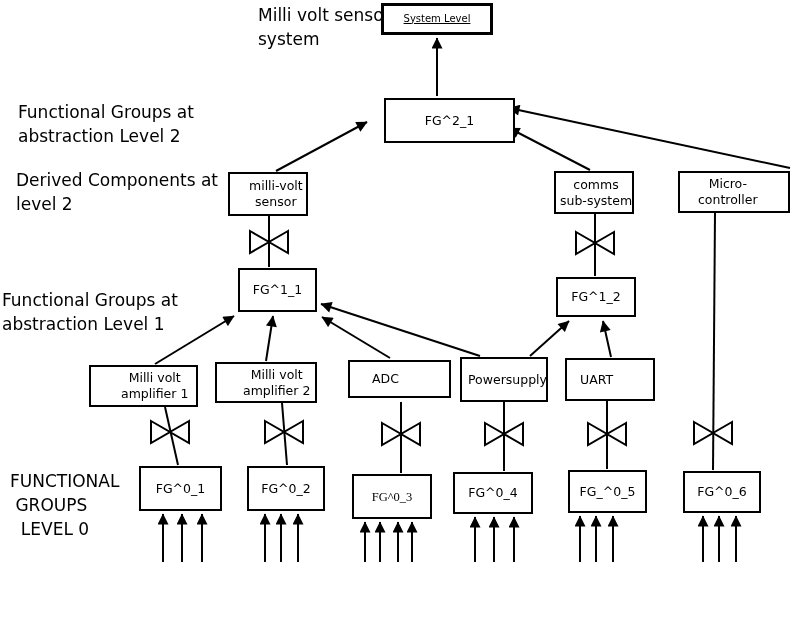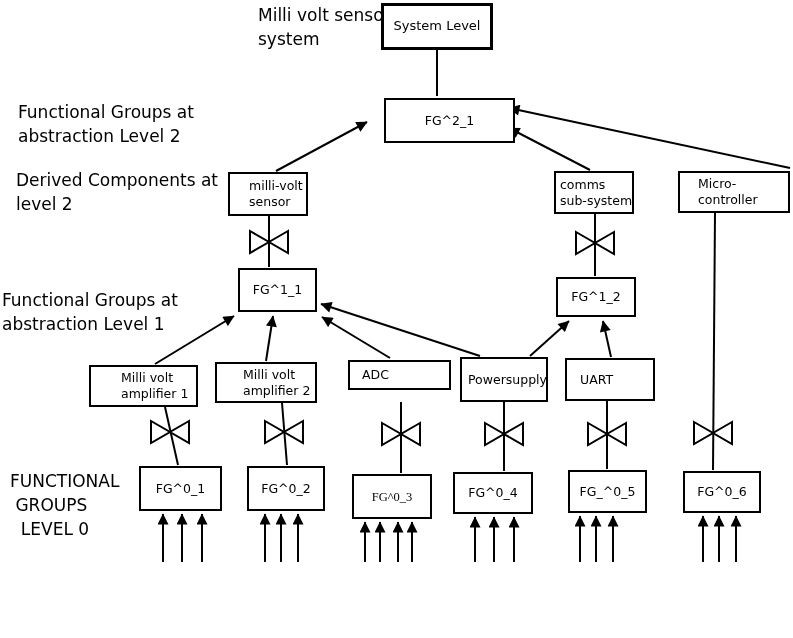--- a/index.html
+++ b/index.html
@@ -2,21 +2,21 @@
 <html><head>
 <meta charset="utf-8">
 <style>
   html,body{margin:0;padding:0;background:#fff;}
   #canvas{position:relative;width:793px;height:638px;background:#ffffff;
           font-family:"DejaVu Sans",sans-serif;color:#000;overflow:hidden;}
   #wires{position:absolute;left:0;top:0;width:793px;height:638px;}
   .node{position:absolute;box-sizing:border-box;border:2px solid #000;background:#fff;
         display:flex;align-items:center;justify-content:center;text-align:center;
         font-size:12.5px;line-height:1.28;white-space:pre;}
-  .node.left{justify-content:flex-start;text-align:left;}
+  .node.left{justify-content:flex-start;text-align:center;}
   .slabel{position:absolute;font-size:17px;line-height:1.4;white-space:pre;}
 </style>
 </head>
 <body>
 
 <div id="canvas">
 
   <svg id="wires" viewBox="0 0 793 638" xmlns="http://www.w3.org/2000/svg">
     <defs>
       <marker id="ah" viewBox="0 0 10 10" refX="9.5" refY="5" markerWidth="13" markerHeight="11" orient="auto" markerUnits="userSpaceOnUse">
@@ -96,21 +96,21 @@
   <div class="slabel" style="left:18px;top:101px;">Functional Groups at
 abstraction Level 2</div>
   <div class="slabel" style="left:16px;top:169px;">Derived Components at
 level 2</div>
   <div class="slabel" style="left:2px;top:289px;">Functional Groups at
 abstraction Level 1</div>
   <div class="slabel" style="left:10px;top:470px;">FUNCTIONAL
  GROUPS
   LEVEL 0</div>
 
-  <div class="node" style="left:381px;top:3px;width:112px;height:47px;border-width:3px;font-size:13px;">System Level</div>
+  <div class="node" style="left:381px;top:3px;width:112px;height:32px;border-width:3px;font-size:10px;text-decoration:underline;">System Level</div>
 
   <div class="node" style="left:372px;top:98px;width:131px;height:45px;margin-left:12px;">FG^2_1</div>
 
   <div class="node left" style="left:228px;top:172px;width:80px;height:44px;padding-left:19px;">milli-volt
 sensor</div>
 
   <div class="node left" style="left:554px;top:171px;width:80px;height:43px;padding-left:4px;">comms
 sub-system</div>
 
   <div class="node left" style="left:678px;top:171px;width:112px;height:42px;padding-left:18px;">Micro-
@@ -119,21 +119,21 @@
   <div class="node" style="left:238px;top:268px;width:79px;height:44px;">FG^1_1</div>
 
   <div class="node" style="left:556px;top:277px;width:80px;height:40px;">FG^1_2</div>
 
   <div class="node left" style="left:89px;top:365px;width:109px;height:42px;padding-left:30px;">Milli volt
 amplifier 1</div>
 
   <div class="node left" style="left:215px;top:362px;width:102px;height:41px;padding-left:26px;">Milli volt
 amplifier 2</div>
 
-  <div class="node left" style="left:348px;top:360px;width:103px;height:30px;padding-left:12px;">ADC</div>
+  <div class="node left" style="left:348px;top:360px;width:103px;height:38px;padding-left:22px;">ADC</div>
 
   <div class="node left" style="left:460px;top:357px;width:88px;height:45px;padding-left:6px;">Powersupply</div>
 
   <div class="node left" style="left:565px;top:358px;width:90px;height:43px;padding-left:13px;">UART</div>
 
   <div class="node" style="left:139px;top:466px;width:83px;height:45px;">FG^0_1</div>
   <div class="node" style="left:247px;top:466px;width:78px;height:45px;">FG^0_2</div>
   <div class="node" style="left:352px;top:474px;width:80px;height:45px;font-family:Liberation Serif, serif;">FG^0_3</div>
   <div class="node" style="left:453px;top:472px;width:80px;height:42px;">FG^0_4</div>
   <div class="node" style="left:568px;top:470px;width:79px;height:43px;">FG_^0_5</div>

